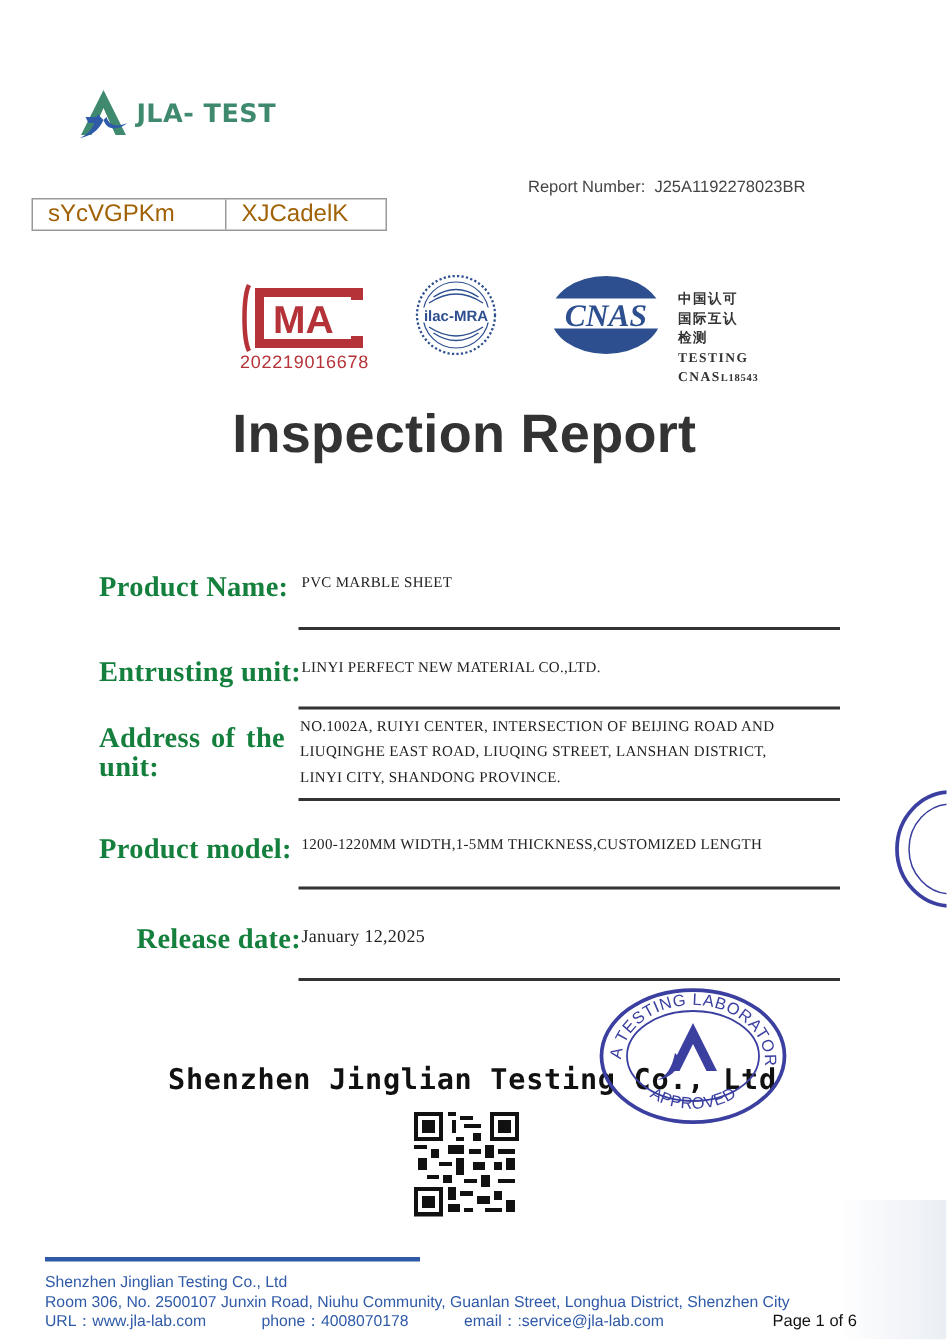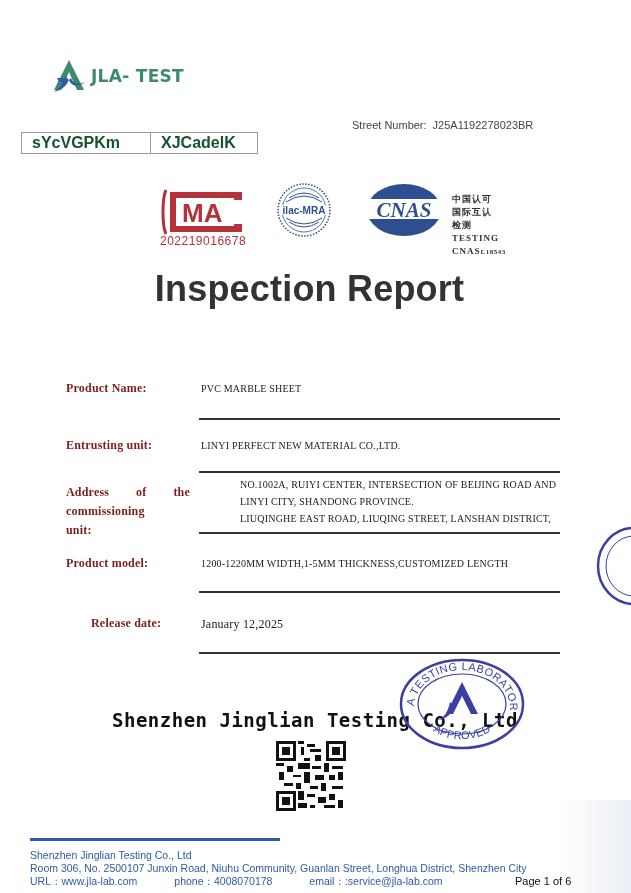--- a/index.html
+++ b/index.html
@@ -7,44 +7,44 @@
   .abs { position:absolute; }
 
   
   .logo { left:44px; top:56px; width:140px; height:40px; display:flex; align-items:center;justify-content:flex-end; }
   .logo-text { font-family:"DejaVu Sans", sans-serif; font-weight:bold; font-size:17px; color:#3f8a6e; margin-left:4px; letter-spacing:0.3px; }
 
   .report-number { left:352px; top:119px; font-size:11px; color:#444; }
   .report-number .val { margin-left:6px; }
 
   .code-boxes { left:21px; top:132px; display:flex; border:1px solid #999; }
-  .code-box { font-size:16px; color:#14532d; padding:1px 10px 1px 10px; height:18px; line-height:18px;font-weight:bold; }
+  .code-box { font-size:16px; color:#a16207; padding:1px 10px 1px 10px; height:18px; line-height:18px; }
   .code-box + .code-box { border-left:1px solid #999; }
   .code-box.first { width:108px; }
   .code-box.second { width:86px; }
 
   
   .cma { left:160px; top:186px; width:92px; height:62px; }
   .cma-num { left:160px; top:234px; font-size:12px; color:#b43238; letter-spacing:0.5px; }
   .ilac { left:276px; top:182px; width:56px; height:56px; }
   .cnas { left:365px; top:182px; width:78px; height:56px; }
   .cnas-text { left:452px; top:193px; font-size:9px; font-weight:bold; color:#333; line-height:13px; font-family:Liberation Serif, serif; letter-spacing:1px; }
   .cnas-text .small { font-size:7px; letter-spacing:0.5px; }
 
   .title { left:0; width:631px; top:268px; text-align:center; font-size:36px; font-weight:bold; color:#333; letter-spacing:0.2px; }
   .title span { display:inline-block; transform:translateX(-6px);text-align:center; }
 
   
-  .label { font-family:"Liberation Serif", serif; font-size:12px; color:#7f1d1d; font-weight:bold; letter-spacing:0.2px; }
+  .label { font-family:"Liberation Serif", serif; font-size:19px; color:#15803d; font-weight:bold; letter-spacing:0.2px; }
   .value { font-family:"Liberation Serif", serif; font-size:10px; color:#222; letter-spacing:0.2px; }
   .rule { height:2px; background:#333; left:199px; width:361px; }
 
   .addr-label { left:66px; top:483px; width:124px; line-height:19px; }
   .addr-label .j { text-align:justify; text-align-last:justify; display:block; }
-  .addr-value { left:200px; top:476px; width:360px; line-height:17px;margin-left:40px; }
+  .addr-value { left:200px; top:476px; width:360px; line-height:17px; }
 
   .company { left:112px; top:709px; font-family:"DejaVu Sans Mono", monospace; font-weight:bold; font-size:19px; color:#111; letter-spacing:0.5px; }
 
   .stamp { left:398px; top:658px; width:128px; height:92px; }
   .stamp-edge { left:594px; top:526px; width:40px; height:80px; }
 
   .qr { left:276px; top:741px; width:70px; height:70px; }
 
   .footer-bar { left:30px; top:838px; width:250px; height:3px; background:#2e5aa8; }
   .footer { left:30px; top:849px; font-size:10.5px; color:#2e5aa8; line-height:13px; }
@@ -59,21 +59,21 @@
   <svg width="36" height="36" viewBox="0 0 36 36">
     <polygon points="18,2 33,32 26,32 18,14 10,32 3,32" fill="#3f8a6e"></polygon>
     <path d="M6,20 L16,20 L13,24 L8,24 Z" fill="#2e5aa8"></path>
     <path d="M14,18 C12,26 8,32 2,34 C9,33 15,29 18,22 Z" fill="#2e5aa8"></path>
     <path d="M18,22 C20,28 26,30 34,24 C27,27 22,26 20,20 Z" fill="#2e5aa8"></path>
   </svg>
   <span class="logo-text">JLA- TEST</span>
 </div>
 
 <div class="abs report-number">
-  <span>Street Number:</span><span class="val">J25A1192278023BR</span>
+  <span>Report Number:</span><span class="val">J25A1192278023BR</span>
 </div>
 
 <div class="abs code-boxes">
   <div class="code-box first">sYcVGPKm</div>
   <div class="code-box second">XJCadelK</div>
 </div>
 
 <svg class="abs cma" viewBox="0 0 92 62">
   <path d="M10,6 L82,6 L82,14 L74,14 L74,12 L16,12 L16,40 L74,40 L74,38 L82,38 L82,46 L10,46 Z" fill="#b43238"></path>
   <path d="M6,4 C2,12 2,40 6,48" stroke="#b43238" stroke-width="3" fill="none"></path>
@@ -108,27 +108,26 @@
 <div class="abs label" style="left:66px; top:381px;">Product Name:</div>
 <div class="abs value" style="left:201px; top:383px;">PVC MARBLE SHEET</div>
 <div class="abs rule" style="top:418px;"></div>
 
 <div class="abs label" style="left:66px; top:438px;">Entrusting unit:</div>
 <div class="abs value" style="left:201px; top:440px;">LINYI PERFECT NEW MATERIAL CO.,LTD.</div>
 <div class="abs rule" style="top:471px;"></div>
 
 <div class="abs label addr-label">
   <span class="j">Address of the</span>
-  <span style="display:block">commissioning</span>
   <span style="display:block">unit:</span>
 </div>
 <div class="abs value addr-value">
   <div>NO.1002A, RUIYI CENTER, INTERSECTION OF BEIJING ROAD AND</div>
+  <div>LIUQINGHE EAST ROAD, LIUQING STREET, LANSHAN DISTRICT,</div>
   <div>LINYI CITY, SHANDONG PROVINCE.</div>
-  <div>LIUQINGHE EAST ROAD, LIUQING STREET, LANSHAN DISTRICT,</div>
 </div>
 <div class="abs rule" style="top:532px;"></div>
 
 <div class="abs label" style="left:66px; top:556px;">Product model:</div>
 <div class="abs value" style="left:201px; top:558px;">1200-1220MM WIDTH,1-5MM THICKNESS,CUSTOMIZED LENGTH</div>
 <div class="abs rule" style="top:591px;"></div>
 
 <div class="abs label" style="left:66px; top:616px;margin-left:25px;">Release date:</div>
 <div class="abs value" style="left:201px; top:617px; font-size:12px;">January 12,2025</div>
 <div class="abs rule" style="top:652px;"></div>

